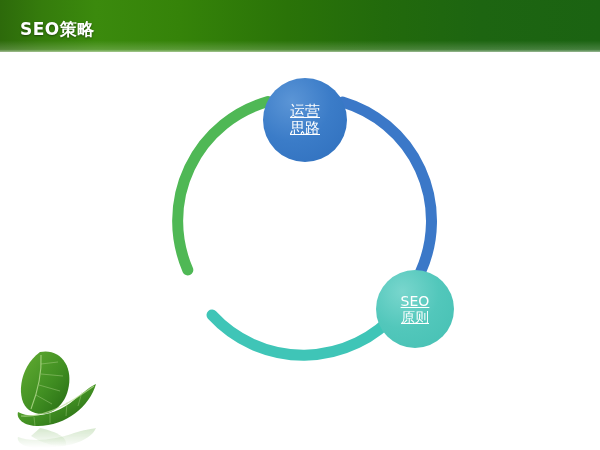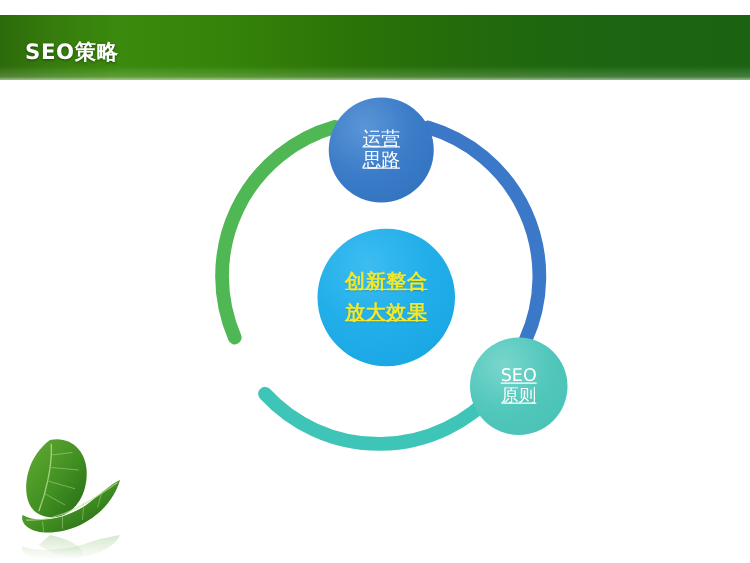--- a/index.html
+++ b/index.html
@@ -21,21 +21,21 @@
     width: 600px;
     height: 450px;
     background: #ffffff;
     overflow: hidden;
   }
 
   
   #header-bar {
     position: absolute;
     left: 0;
-    top: 12px;
+    top: 0;
     width: 600px;
     height: 52px;
     background:
       linear-gradient(to bottom,
         rgba(255,255,255,0.00) 0%,
         rgba(255,255,255,0.00) 78%,
         rgba(255,255,255,0.18) 95%,
         rgba(255,255,255,0.55) 100%),
       linear-gradient(to right,
         #2d6a0b 0%,
@@ -174,24 +174,20 @@
       <span class="line">运营</span>
       <span class="line">思路</span>
     </div>
 
 
     <div class="node" id="node-principles">
       <span class="line">SEO</span>
       <span class="line">原则</span>
     </div>
 
-    <div class="node" id="node-center">
-      <span class="line">创新整合</span>
-      <span class="line">放大效果</span>
-    </div>
 
     <svg id="leaf-decoration" viewBox="0 0 120 106">
       <defs>
         <linearGradient id="leafA" x1="0" y1="0" x2="1" y2="1">
           <stop offset="0%" stop-color="#63ad33"></stop>
           <stop offset="55%" stop-color="#418f22"></stop>
           <stop offset="100%" stop-color="#256a13"></stop>
         </linearGradient>
         <linearGradient id="leafB" x1="0" y1="0" x2="1" y2="1">
           <stop offset="0%" stop-color="#6fba3b"></stop>

